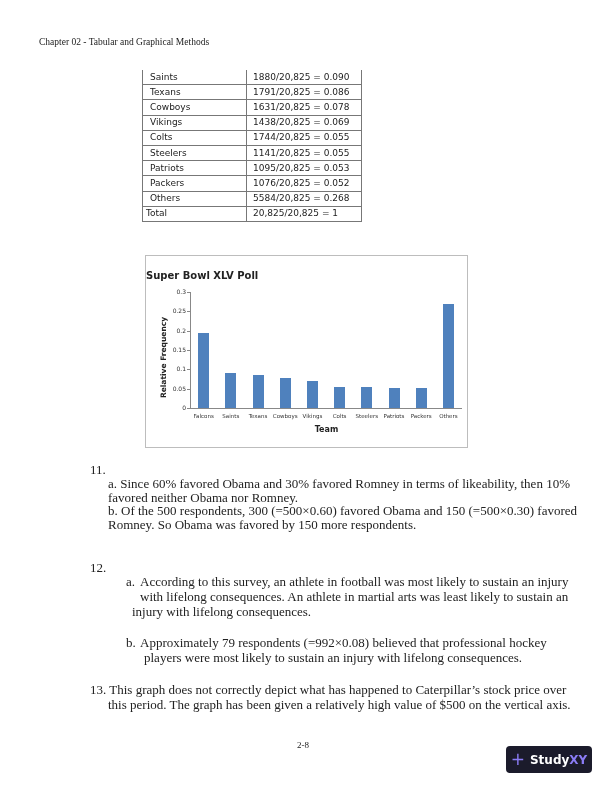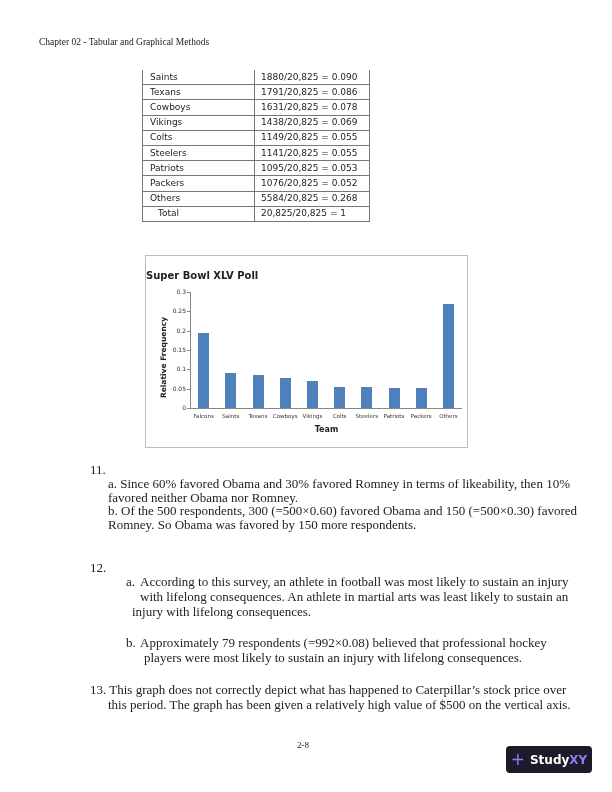--- a/index.html
+++ b/index.html
@@ -3,21 +3,21 @@
 <meta charset="utf-8">
 <style>
   html, body { margin:0; padding:0; background:#ffffff; }
   body { width:612px; height:792px; position:relative; overflow:hidden; font-family:"Liberation Serif", serif; color:#222; }
   .header { position:absolute; left:39px; top:37px; font-size:9.5px; font-family:"Liberation Serif", serif; color:#222; }
   table.freq { position:absolute; left:142px; top:70px; border-collapse:collapse; font-family:"DejaVu Sans", sans-serif; font-size:9px; color:#222; }
   table.freq td { border:1px solid #777; height:14.2px; padding:0 6px; line-height:13px; }
   table.freq tr:first-child td { border-top:none; }
   table.freq td.team { width:90px; padding-left:7px; }
   table.freq td.val { width:102px; text-align:left; padding-right:6px; }
-  table.freq tr.total td.team { padding-left:15px; }
+  table.freq tr.total td.team { padding-left:3px; }
   table.freq tr.total td.val { text-align:left; }
   .chart { position:absolute; left:145px; top:255px; width:323px; height:193px; border:1px solid #bdbdbd; box-sizing:border-box; background:#fff; font-family:"DejaVu Sans", sans-serif; }
   .chart-title { position:absolute; left:0; right:0; top:14px; text-align:left; font-size:10px; font-weight:bold; color:#222; }
   .ylabel { position:absolute; left:-28px; top:97px; width:90px; text-align:center; font-size:7.5px; font-weight:bold; transform:rotate(-90deg); color:#222; }
   .xlabel { position:absolute; left:0; right:0; top:169px; text-align:center; font-size:8px; font-weight:bold; color:#222; padding-left:40px; }
   .plot { position:absolute; left:44px; top:36px; width:272px; height:116px; }
   .yaxis { position:absolute; left:0; top:0; width:1px; height:116px; background:#888; }
   .xaxis { position:absolute; left:0; top:116px; width:272px; height:1px; background:#888; }
   .ytick { position:absolute; left:-30px; width:26px; text-align:right; font-size:6px; color:#333; }
   .ytick-mark { position:absolute; left:-3px; width:3px; height:1px; background:#888; }
@@ -48,21 +48,21 @@
       <tr>
         <td class="team">Cowboys</td>
         <td class="val">1631/20,825 = 0.078</td>
       </tr>
       <tr>
         <td class="team">Vikings</td>
         <td class="val">1438/20,825 = 0.069</td>
       </tr>
       <tr>
         <td class="team">Colts</td>
-        <td class="val">1149/20,825 = 0.055</td>
+        <td class="val">1744/20,825 = 0.055</td>
       </tr>
       <tr>
         <td class="team">Steelers</td>
         <td class="val">1141/20,825 = 0.055</td>
       </tr>
       <tr>
         <td class="team">Patriots</td>
         <td class="val">1095/20,825 = 0.053</td>
       </tr>
       <tr>

